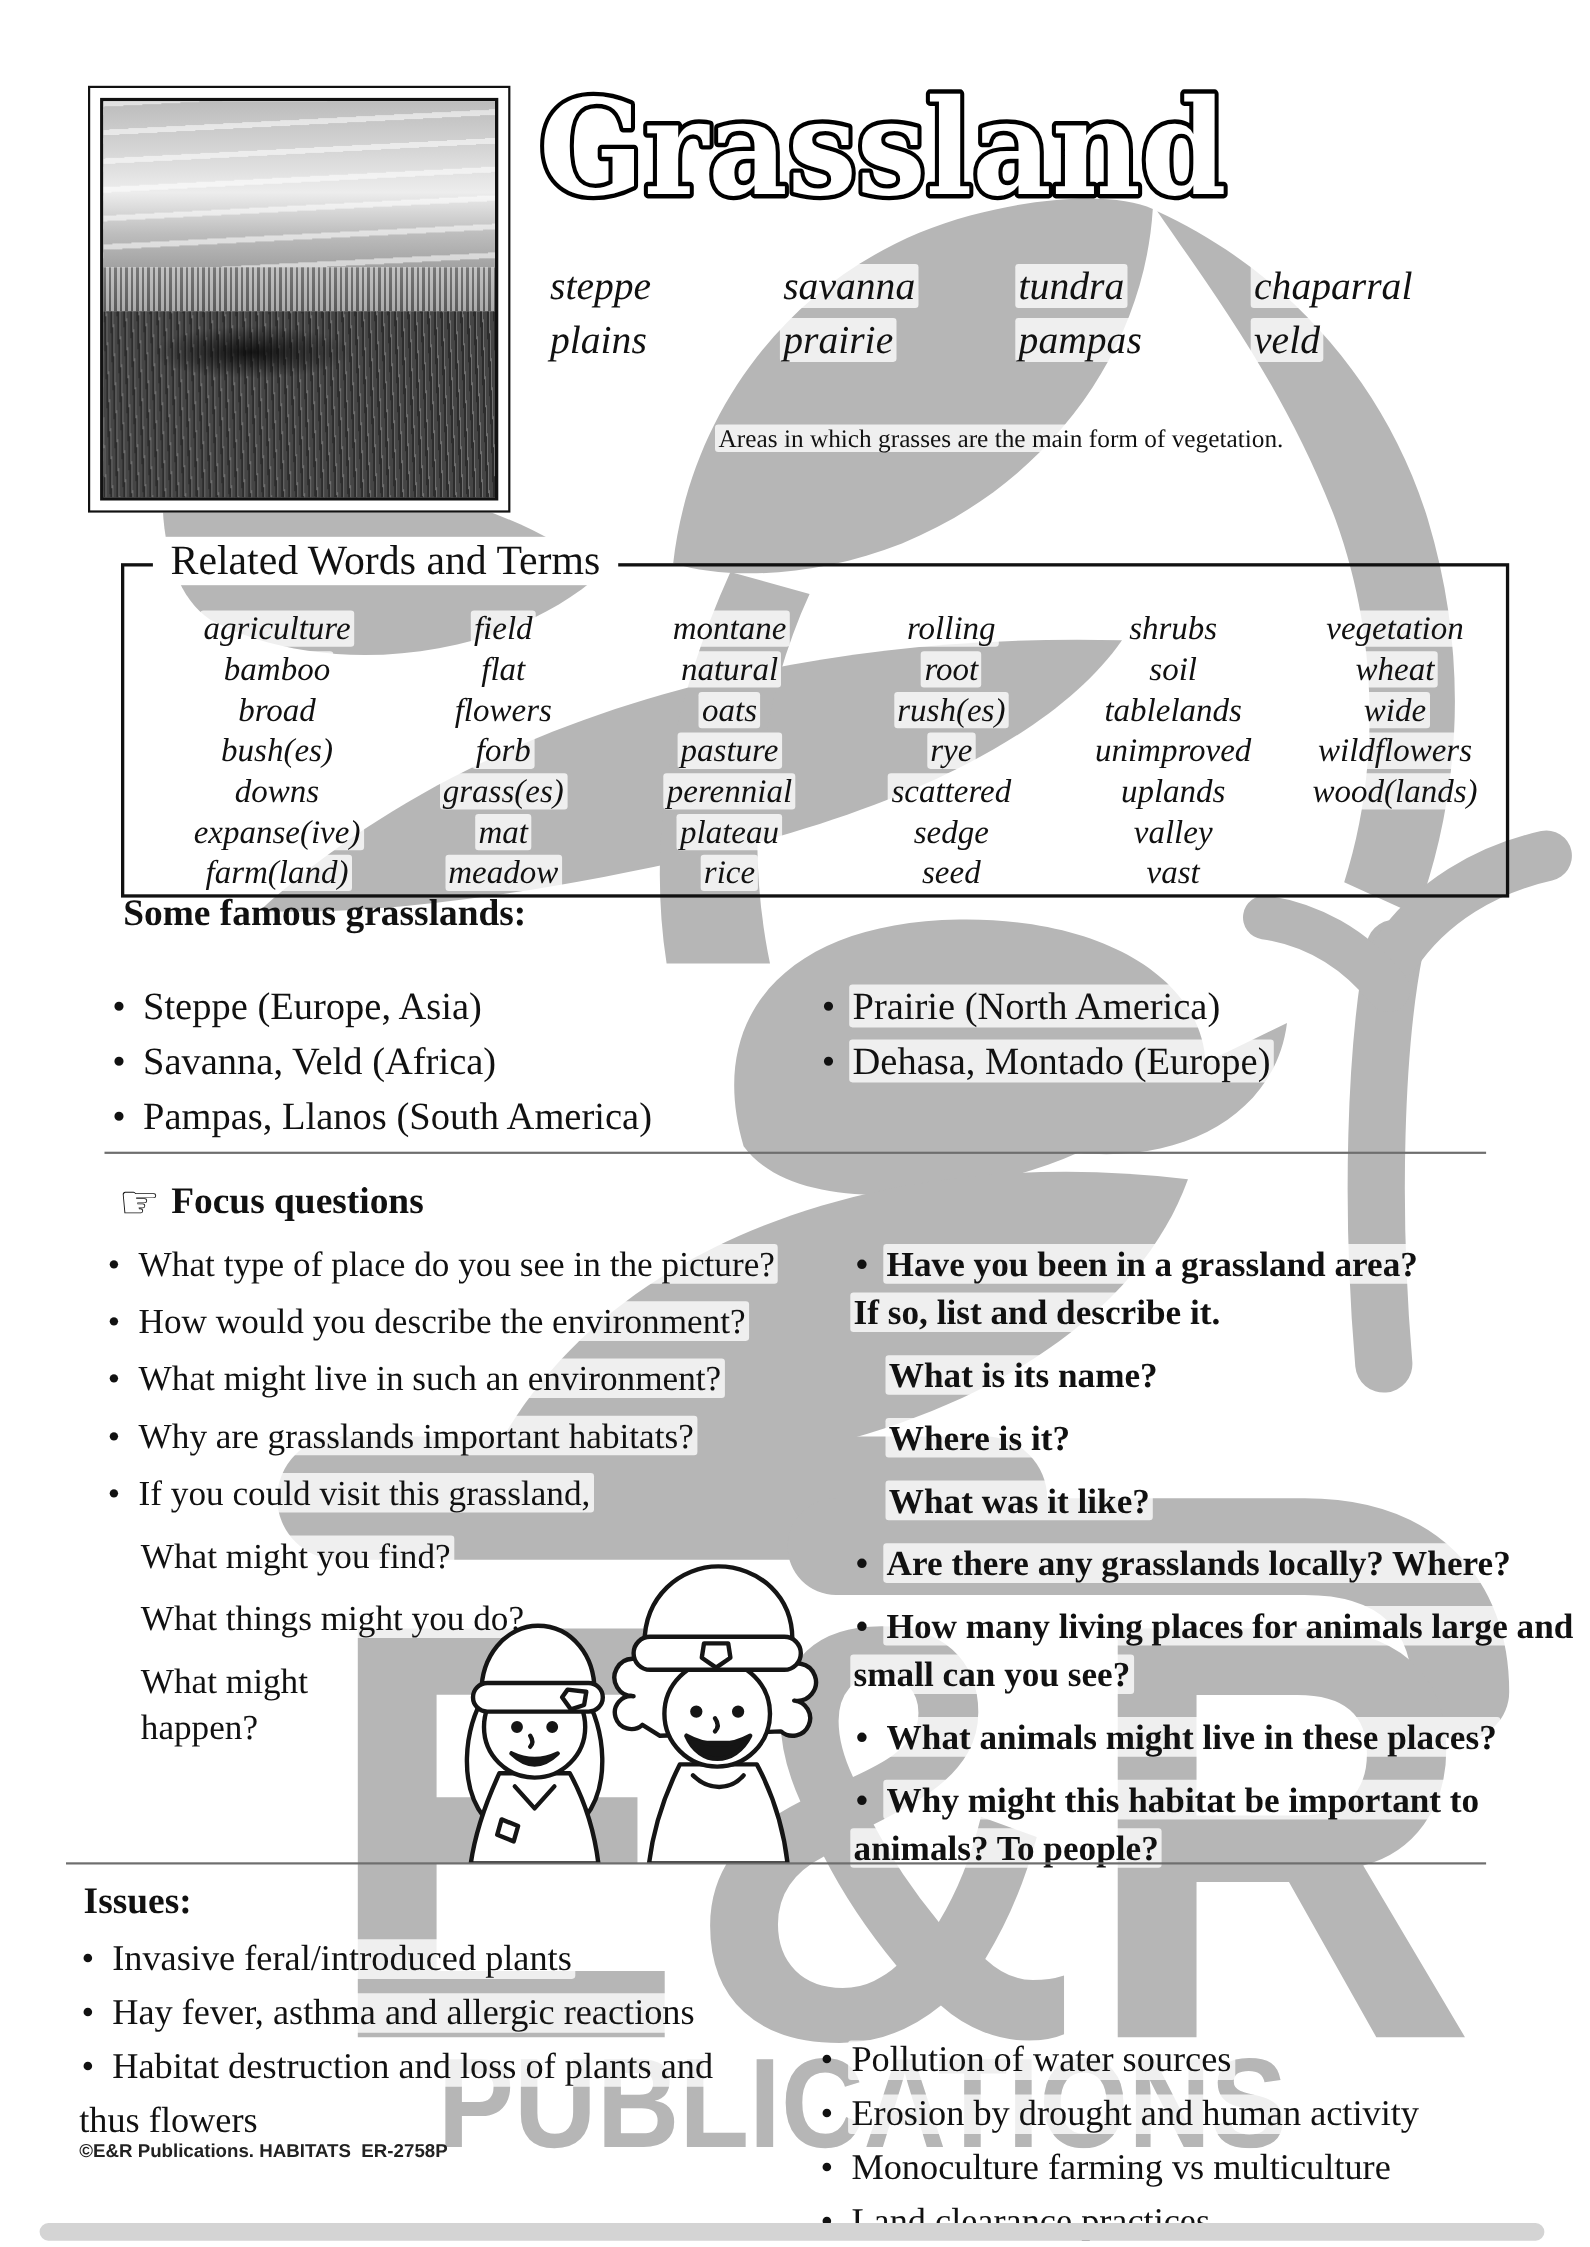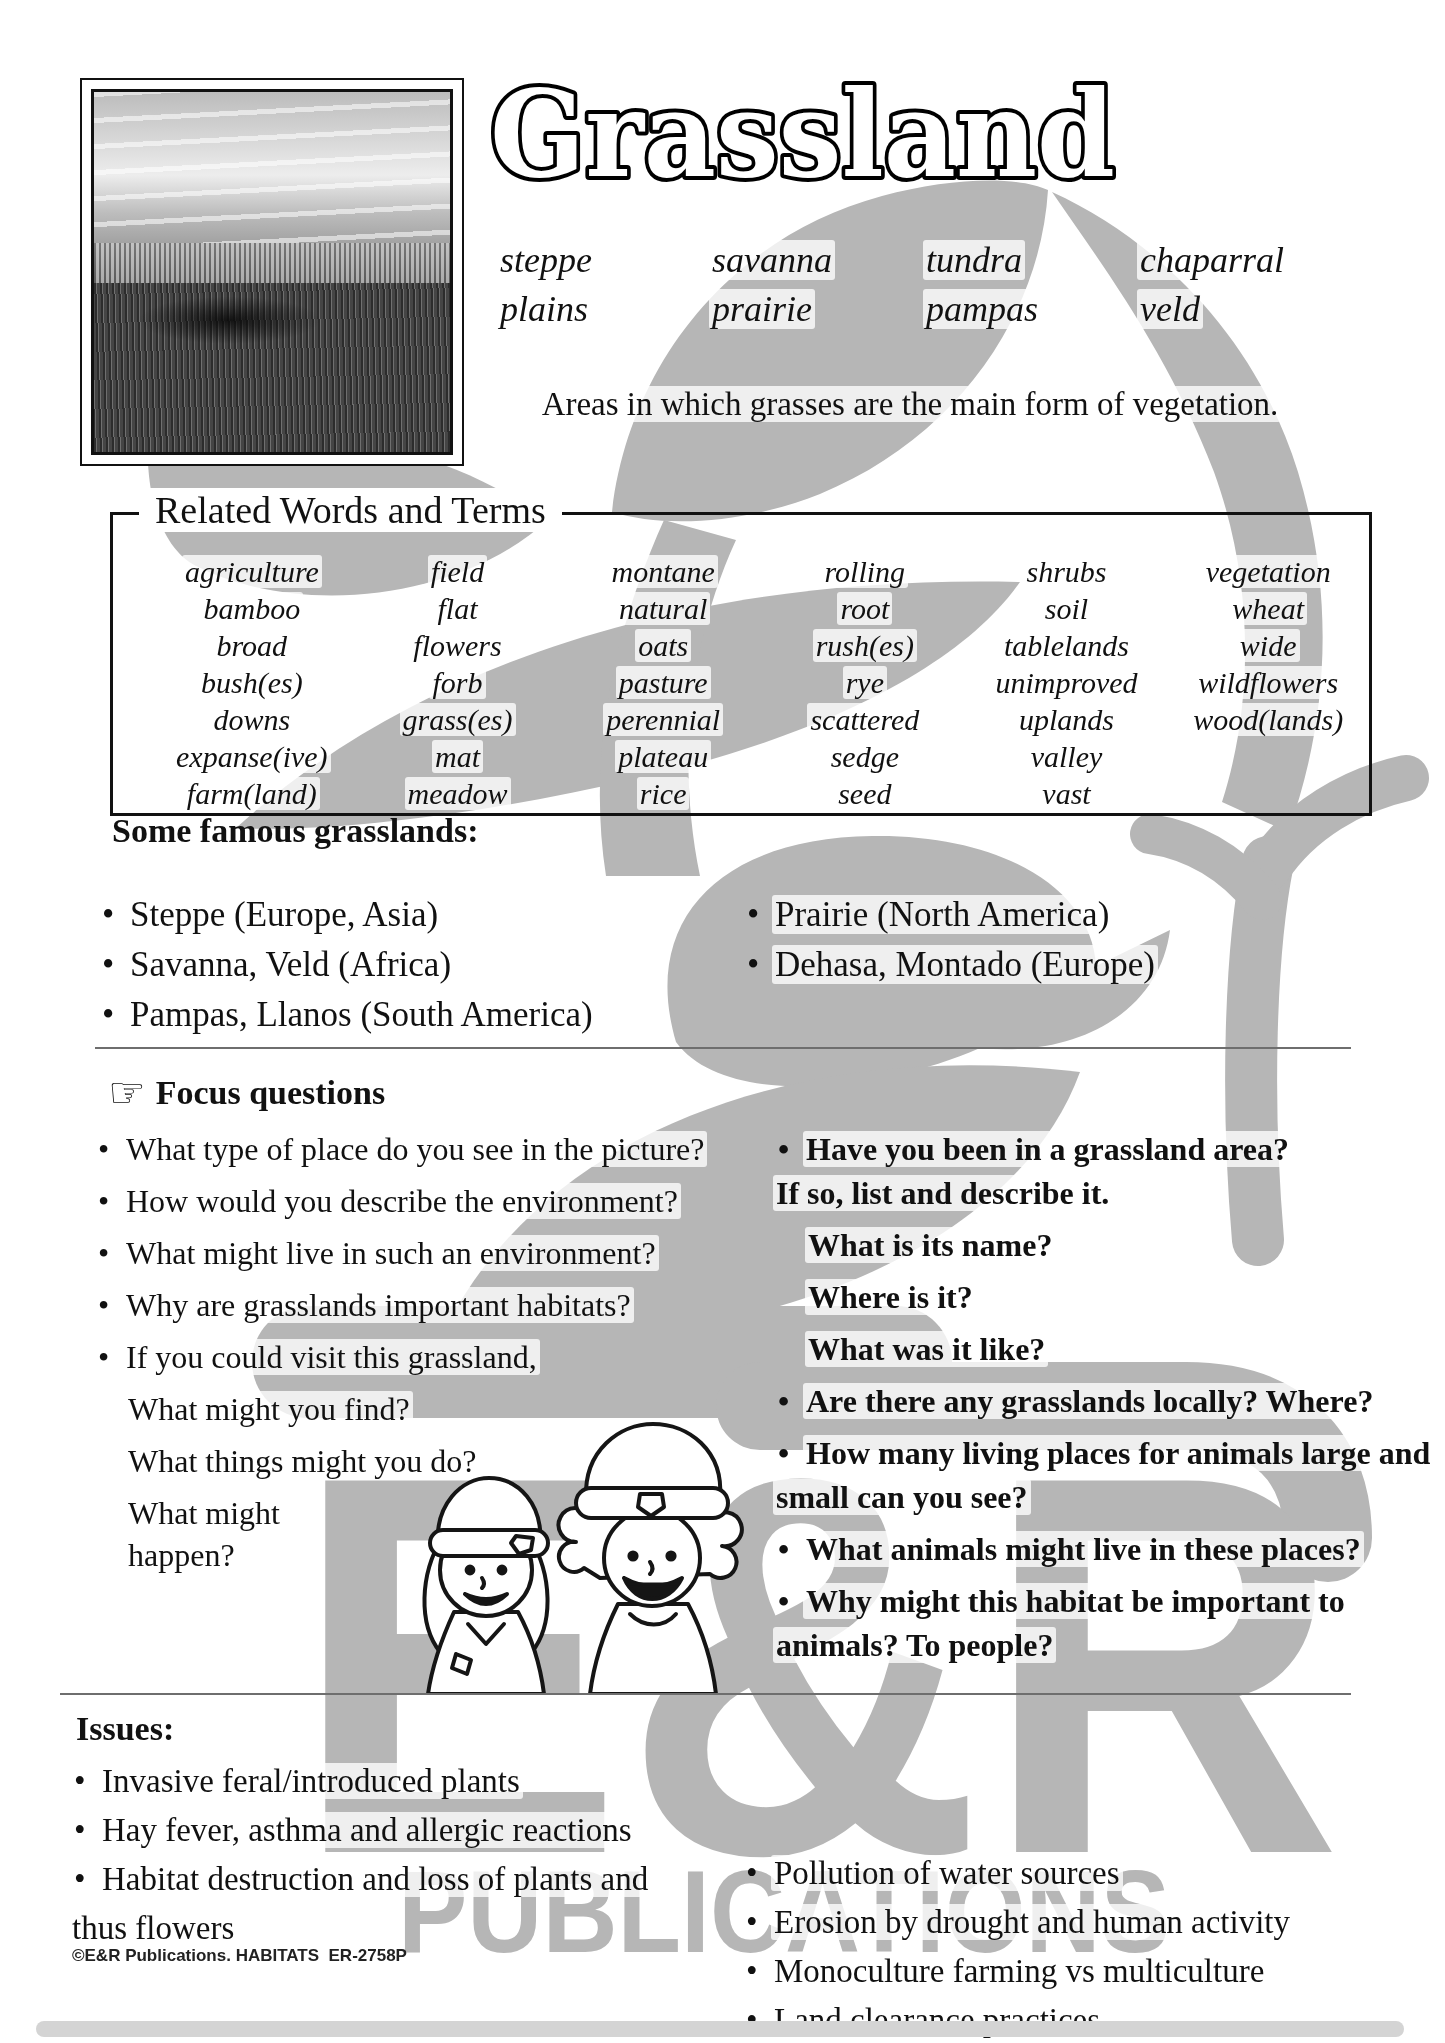--- a/index.html
+++ b/index.html
@@ -30,35 +30,35 @@
       repeating-linear-gradient(88deg, #2c2c2c 0 2px, #6f6f6f 2px 3px, #454545 3px 6px),
       repeating-linear-gradient(-84deg, rgba(215,215,215,.30) 0 1px, rgba(0,0,0,0) 1px 7px),
       linear-gradient(#868686,#3a3a3a 30%,#555 65%,#262626);}
   
   .title-svg{left:478px;top:48px;width:660px;height:160px;}
   
   .synonyms{left:500px;top:240px;width:880px;display:grid;grid-template-columns:212px 214px 214px auto;row-gap:9px;
     font-style:italic;font-size:36px;line-height:40px;}
   .synonyms div{white-space:nowrap;}
   
-  .definition{left:492px;top:386px;width:836px;text-align:center;font-size:33px;}
+  .definition{left:492px;top:386px;width:836px;text-align:center;font-size:23px;}
   
   .related-box{left:110px;top:512px;width:1262px;height:304px;border:3px solid #111;box-sizing:border-box;}
   .related-label{position:absolute;top:-27px;left:26px;background:#fff;padding:0 16px;font-size:38px;white-space:nowrap;}
   .rel-cols{display:flex;padding:38px 0 0 38px;}
   .rel-col{width:202px;}
   .rel-col:nth-child(2){width:210px;}
   .rel-word{font-style:italic;font-size:30px;line-height:37px;white-space:nowrap;text-align:center;}
   
   .line{font-size:33px;line-height:42px;white-space:nowrap;margin-top:10px;}
   .line:first-child{margin-top:0;}
   .line.bullet::before{content:"•";display:inline-block;width:28px;padding-left:2px;}
   .line.indent{padding-left:32px;}
   .line.cont{margin-top:2px;}
-  .line.gap{}
+  .line.gap{margin-top:15px;}
   .line.wrap{white-space:normal;width:250px;}
   .heading{font-weight:bold;font-size:34px;white-space:nowrap;}
   
   .famous-heading{left:112px;top:812px;}
   .famous-left{left:100px;top:886px;}
   .famous-right{left:745px;top:886px;}
   .famous-left .line,.famous-right .line{font-size:35px;margin-top:8px;font-family:Liberation Serif, serif;}
   
   .divider{height:2px;background:#6e6e6e;}
   .divider1{left:95px;top:1047px;width:1256px;}

